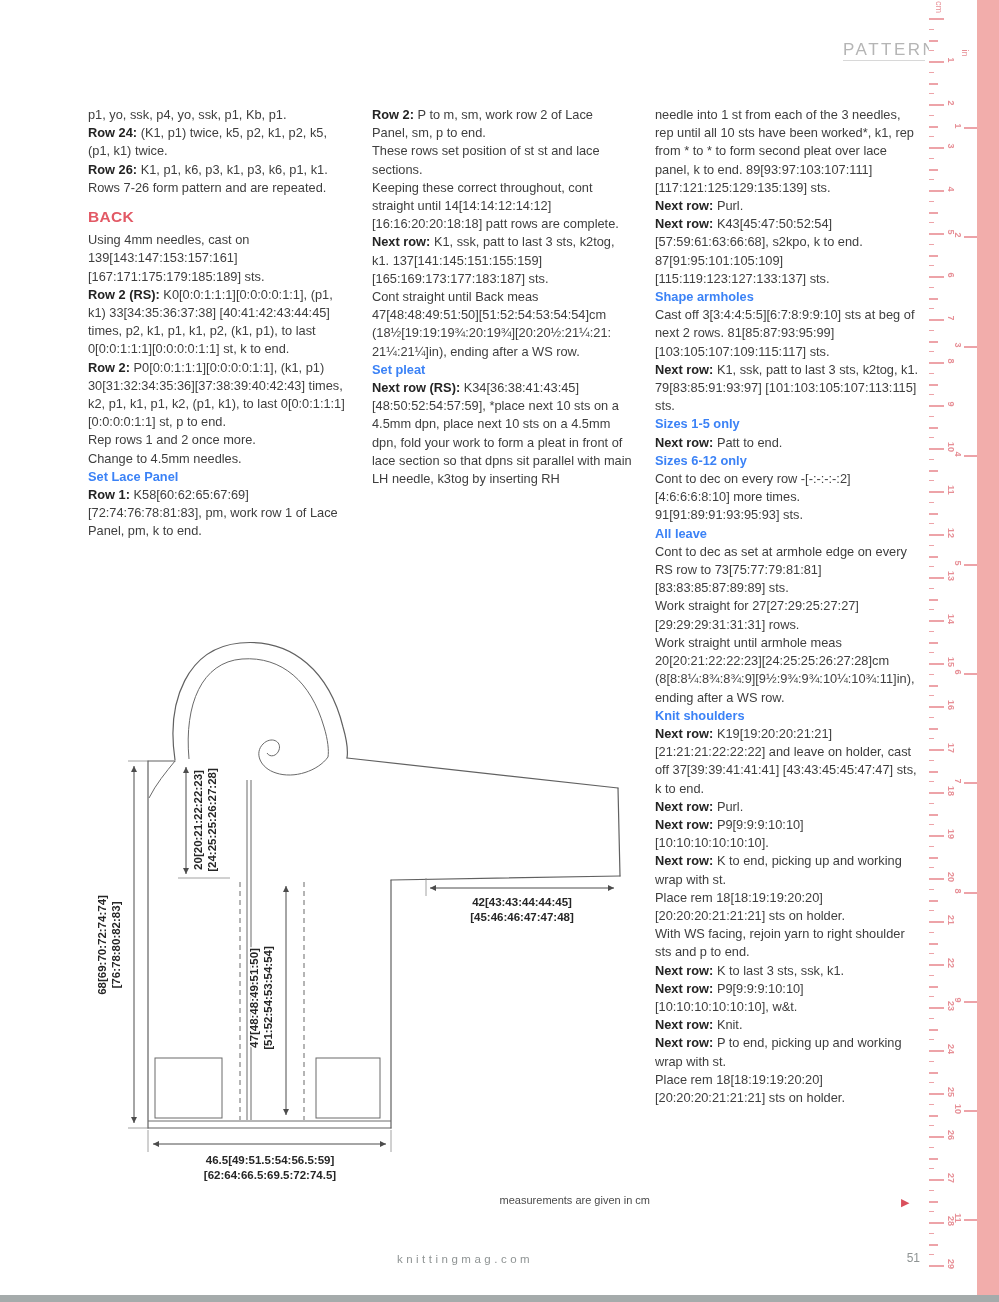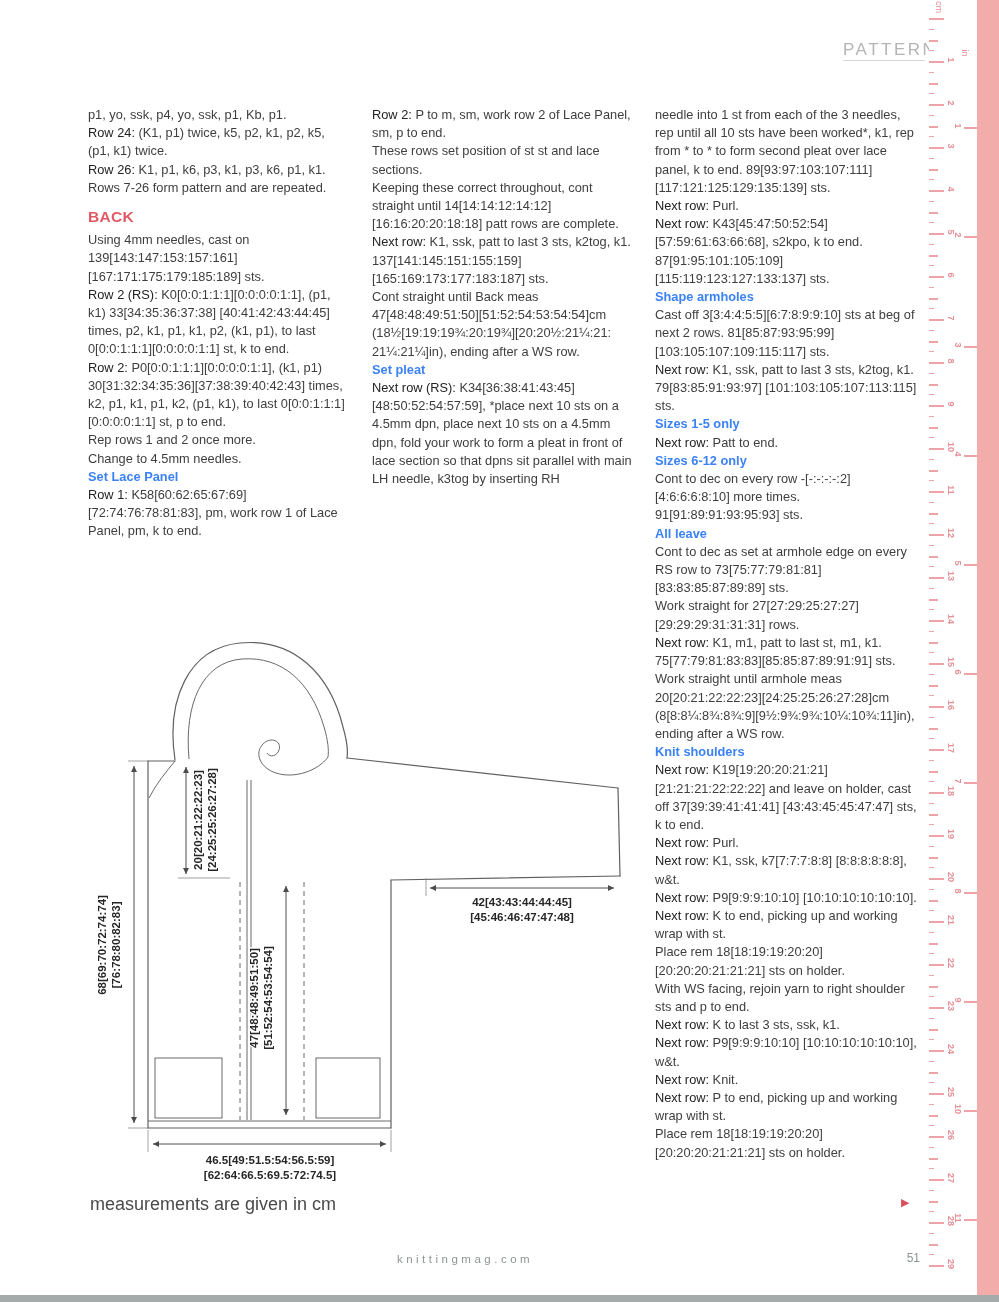--- a/index.html
+++ b/index.html
@@ -13,33 +13,33 @@
   .header-rule{position:absolute;top:60px;left:843px;width:82px;height:1px;background:#d8d8d8;}
 
   
   .col{position:absolute;top:106px;font-size:12.8px;line-height:18.2px;color:#3e3e3e;}
   .col1{left:88px;width:262px;}
   .col2{left:372px;width:260px;}
   .col3{left:655px;width:264px;}
   .col div{margin:0;}
   .h1{color:#e25965;font-size:15.5px;font-weight:700;margin:11px 0 5px 0 !important;letter-spacing:.3px;}
   .h2{color:#3b82f6;font-weight:700;}
-  .b{font-weight:400;color:#232323;}
+  .b{font-weight:700;color:#232323;}
 
   
   .diagram{position:absolute;left:90px;top:630px;width:560px;height:560px;}
   .outline{fill:none;stroke:#616161;stroke-width:1.2;stroke-linejoin:round;stroke-linecap:round;}
   .thin{fill:none;stroke:#6a6a6a;stroke-width:1;}
   .dashed{fill:none;stroke:#6a6a6a;stroke-width:1;stroke-dasharray:5,4;}
   .meas{stroke:#4c4c4c;stroke-width:1;fill:none;}
   .ext{stroke:#8a8a8a;stroke-width:.8;fill:none;}
   .mlabel{font-family:"Liberation Sans",sans-serif;font-size:11.5px;font-weight:700;fill:#262626;
           paint-order:stroke;stroke:#ffffff;stroke-width:3px;}
-  .caption{position:absolute;left:90px;top:1194px;width:560px;text-align:left;
-           font-size:18px;color:#4a4a4a;}
+  .caption{position:absolute;left:90px;top:1194px;width:560px;text-align:right;
+           font-size:11px;color:#4a4a4a;}
 
   
   .footer-url{position:absolute;left:0;top:1253px;width:930px;text-align:center;
     font-size:11.5px;letter-spacing:3.5px;color:#8f9494;}
   .page-number{position:absolute;left:880px;top:1251px;width:40px;text-align:right;
     font-size:12px;color:#8f9494;}
   .cont-marker{position:absolute;left:901px;top:1196px;font-size:11px;color:#d94f5c;}
 
   
   .ruler{position:absolute;right:0;top:0;width:70px;height:1302px;background:#ffffff;}
@@ -92,26 +92,24 @@
       <div class="h2">Shape armholes</div>
       <div><span>Cast off 3[3:4:4:5:5][6:7:8:9:9:10] sts at beg of next 2 rows. 81[85:87:93:95:99] [103:105:107:109:115:117] sts.</span></div>
       <div><span class="b">Next row: </span><span>K1, ssk, patt to last 3 sts, k2tog, k1. 79[83:85:91:93:97] [101:103:105:107:113:115] sts.</span></div>
       <div class="h2">Sizes 1-5 only</div>
       <div><span class="b">Next row: </span><span>Patt to end.</span></div>
       <div class="h2">Sizes 6-12 only</div>
       <div><span>Cont to dec on every row -[-:-:-:-:2][4:6:6:6:8:10] more times. 91[91:89:91:93:95:93] sts.</span></div>
       <div class="h2">All leave</div>
       <div><span>Cont to dec as set at armhole edge on every RS row to 73[75:77:79:81:81] [83:83:85:87:89:89] sts.</span></div>
       <div><span>Work straight for 27[27:29:25:27:27] [29:29:29:31:31:31] rows.</span></div>
-      <div><span class="b">Next row: </span><span>K1, m1, patt to last st, m1, k1. 75[77:79:81:83:83][85:85:87:89:91:91] sts.</span></div>
       <div><span>Work straight until armhole meas 20[20:21:22:22:23][24:25:25:26:27:28]cm (8[8:8¼:8¾:8¾:9][9½:9¾:9¾:10¼:10¾:11]in), ending after a WS row.</span></div>
       <div class="h2">Knit shoulders</div>
       <div><span class="b">Next row: </span><span>K19[19:20:20:21:21] [21:21:21:22:22:22] and leave on holder, cast off 37[39:39:41:41:41] [43:43:45:45:47:47] sts, k to end.</span></div>
       <div><span class="b">Next row: </span><span>Purl.</span></div>
-      <div><span class="b">Next row: </span><span>K1, ssk, k7[7:7:7:8:8] [8:8:8:8:8:8], w&amp;t.</span></div>
       <div><span class="b">Next row: </span><span>P9[9:9:9:10:10] [10:10:10:10:10:10].</span></div>
       <div><span class="b">Next row: </span><span>K to end, picking up and working wrap with st.</span></div>
       <div><span>Place rem 18[18:19:19:20:20] [20:20:20:21:21:21] sts on holder.</span></div>
       <div><span>With WS facing, rejoin yarn to right shoulder sts and p to end.</span></div>
       <div><span class="b">Next row: </span><span>K to last 3 sts, ssk, k1.</span></div>
       <div><span class="b">Next row: </span><span>P9[9:9:9:10:10] [10:10:10:10:10:10], w&amp;t.</span></div>
       <div><span class="b">Next row: </span><span>Knit.</span></div>
       <div><span class="b">Next row: </span><span>P to end, picking up and working wrap with st.</span></div>
       <div><span>Place rem 18[18:19:19:20:20] [20:20:20:21:21:21] sts on holder.</span></div>
     </div>

